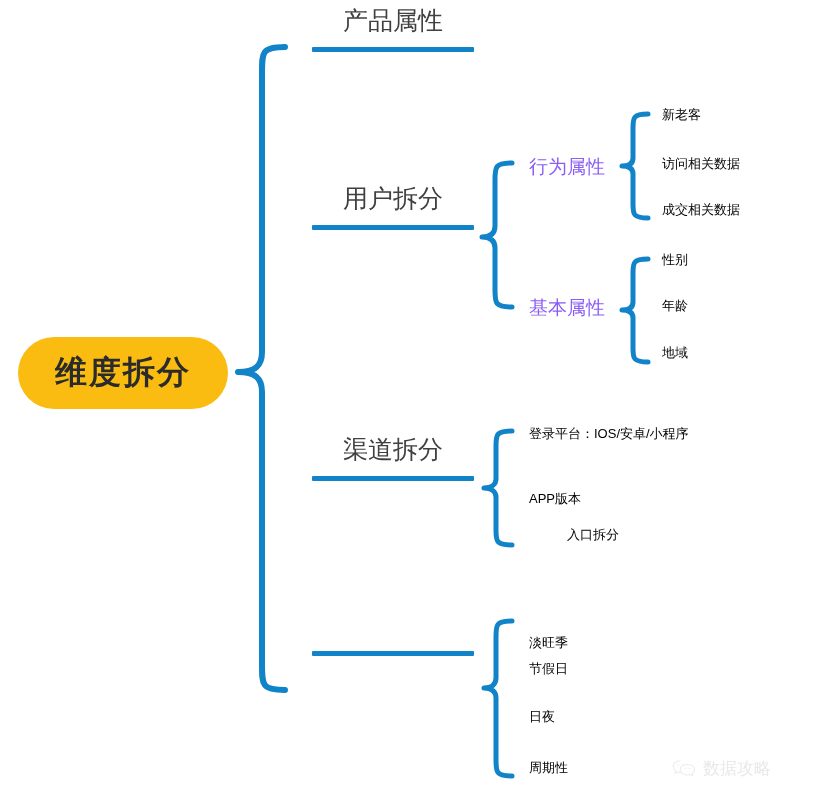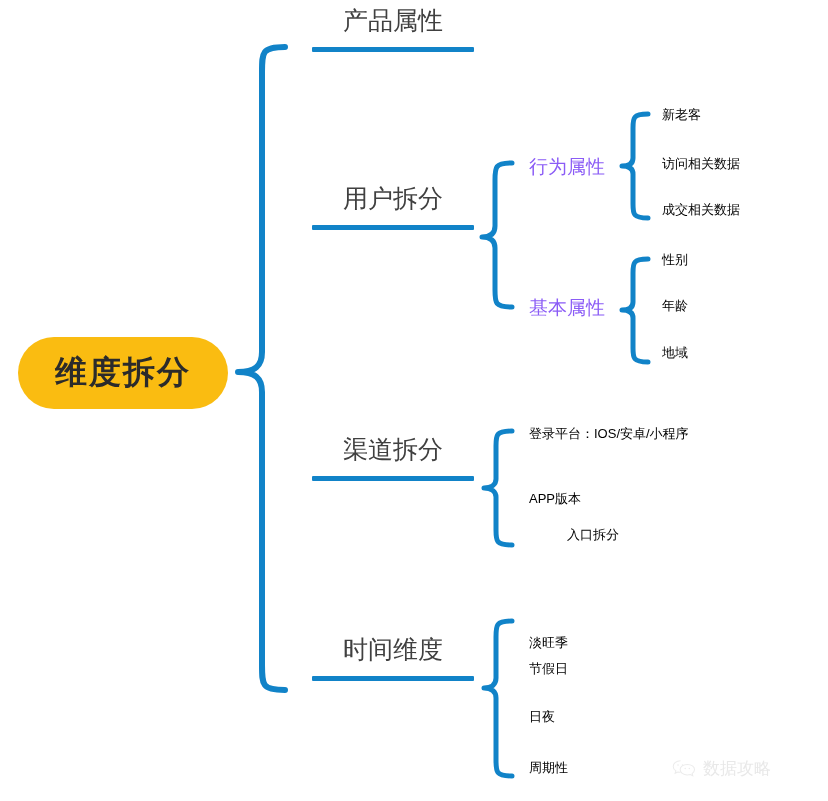--- a/index.html
+++ b/index.html
@@ -174,21 +174,20 @@
     <span class="l2-label">用户拆分</span>
     <span class="l2-rule"></span>
   </div>
 
   <div class="l2" style="left:312px; top:437px;">
     <span class="l2-label">渠道拆分</span>
     <span class="l2-rule"></span>
   </div>
 
   <div class="l2" style="left:312px; top:637px;">
-    <span class="l2-label">时间维度</span>
     <span class="l2-rule"></span>
   </div>
 
   <div class="l3" style="left:529px; top:157px;">行为属性</div>
 
   <div class="l3" style="left:529px; top:300px;font-family:Liberation Mono, monospace;">基本属性</div>
 
   <div class="leaf" style="left:662px; top:108px;">新老客</div>
   <div class="leaf" style="left:662px; top:157px;">访问相关数据</div>
   <div class="leaf" style="left:662px; top:203px;">成交相关数据</div>

